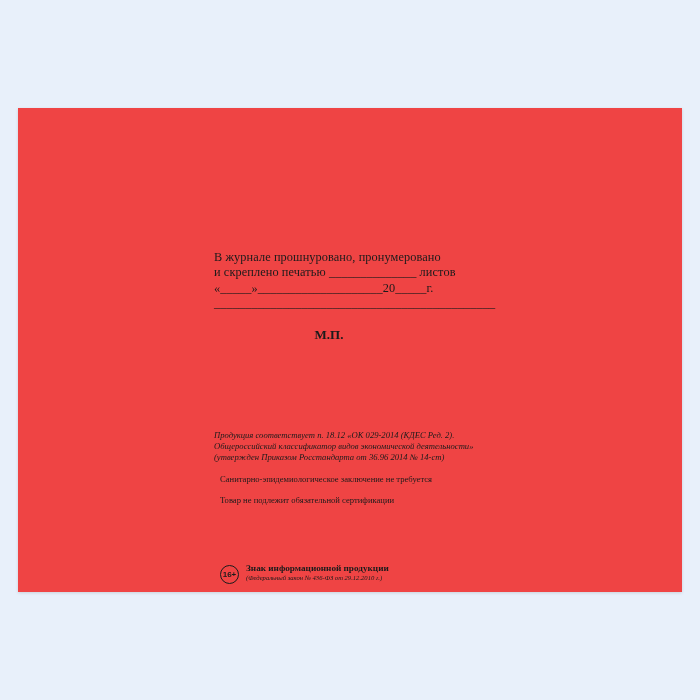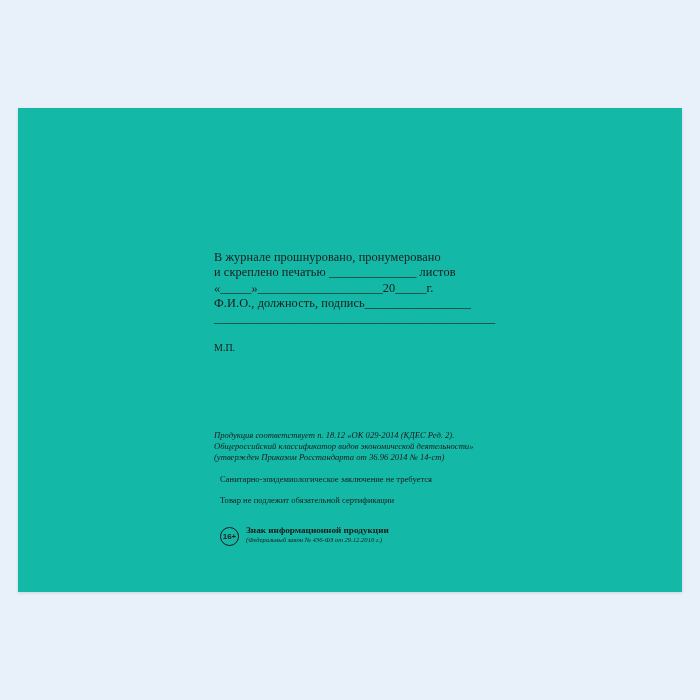--- a/index.html
+++ b/index.html
@@ -17,41 +17,42 @@
     position: relative;
     width: 700px;
     height: 700px;
   }
   .page-sheet {
     position: absolute;
     left: 18px;
     top: 108px;
     width: 664px;
     height: 484px;
-    background: #14b8a6;
+    background: #ef4444;
     box-shadow: 0 1px 3px rgba(0,0,0,0.13);
   }
   .block-main {
     position: absolute;
     left: 196px;
     top: 142px;
     width: 330px;
     color: #1b1b1b;
   }
   .block-main .line {
     font-size: 12.3px;
     line-height: 15.3px;
     white-space: nowrap;
     letter-spacing: 0.1px;
   }
   .mp {
     margin-top: 16px;
-    text-align: left;
+    text-align: center;
     padding-right: 100px;
-    font-size: 10px;
+    font-size: 13px;
+    font-weight: bold;
   }
   .block-bottom {
     position: absolute;
     left: 196px;
     top: 322px;
     width: 360px;
     color: #1b1b1b;
   }
   .bl1 {
     font-size: 8.6px;
@@ -87,38 +88,38 @@
     flex: none;
   }
   .mark-text {
     margin-left: 7px;
     line-height: 10.5px;
   }
   .mark-title {
     font-size: 9.2px;
     font-weight: bold;
     font-family: "Liberation Serif", serif;
+    margin-top: 38px;
   }
   .mark-sub {
     font-size: 6.6px;
     font-style: italic;
   }
 </style>
 </head>
 <body>
 
 <div id="stage">
 
   <div class="page-sheet">
 
     <div class="block-main">
       <div class="line">В журнале прошнуровано, пронумеровано</div>
       <div class="line">и скреплено печатью ______________ листов</div>
       <div class="line">«_____»____________________20_____г.</div>
-      <div class="line">Ф.И.О., должность, подпись_________________</div>
       <div class="line">_____________________________________________</div>
       <div class="mp">М.П.</div>
     </div>
 
     <div class="block-bottom">
       <div class="bl1">Продукция соответствует п. 18.12 «ОК 029-2014 (КДЕС Ред. 2).</div>
       <div class="bl1">Общероссийский классификатор видов экономической деятельности»</div>
       <div class="bl1 ital">(утвержден Приказом Росстандарта от 36.96 2014 № 14-ст)</div>
 
       <div class="spacer-sm"></div>

